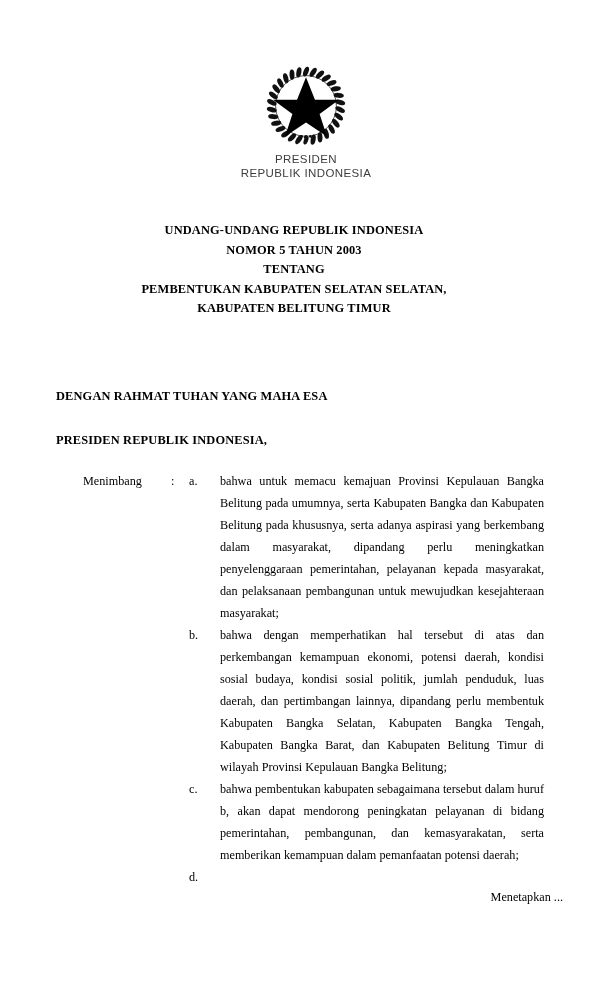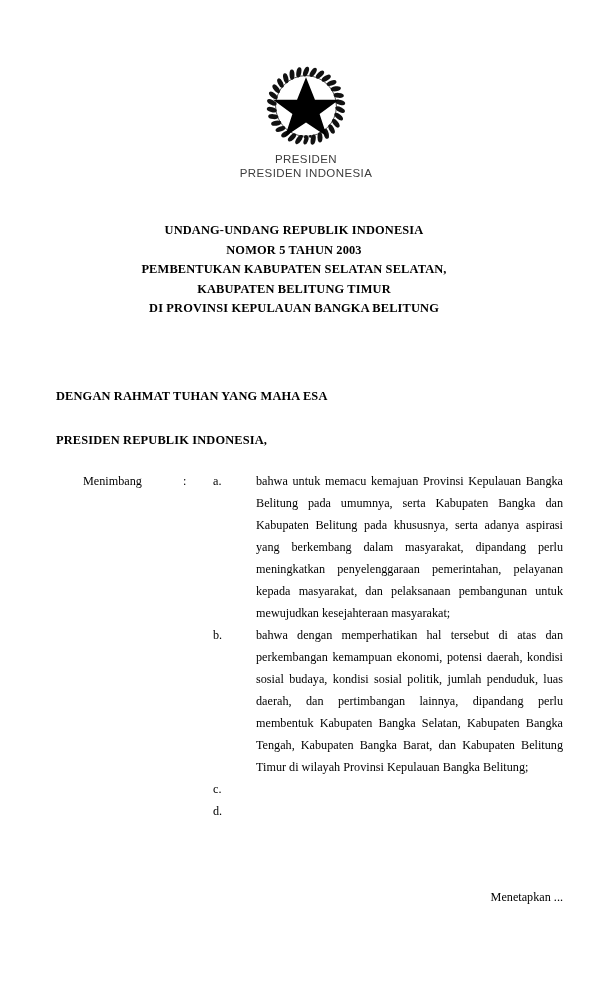--- a/index.html
+++ b/index.html
@@ -78,21 +78,20 @@
     top: 470px;
     left: 0;
     width: 612px;
     font-size: 12.2px;
     line-height: 22px;
   }
   .cons-row {
     display: flex;
     align-items: flex-start;
     width: 612px;
-    gap: 12px;
   }
   .cons-label {
     width: 88px;
     margin-left: 83px;
     flex: 0 0 88px;
     white-space: nowrap;
   }
   .cons-colon {
     width: 18px;
     flex: 0 0 18px;
@@ -233,30 +232,30 @@
           <circle cx="50" cy="89" r="2.6" fill="#111111"></circle>
           <circle cx="44.5" cy="88" r="1.7" fill="#111111"></circle>
           <circle cx="55.5" cy="88" r="1.7" fill="#111111"></circle>
 
           <polygon fill="#000000" points="50,14 61.2,42.2 91.2,42.2 67.0,59.9 76.2,88.2 50,70.6 23.8,88.2 33.0,59.9 8.8,42.2 38.8,42.2"></polygon>
         </g>
       </svg>
     </span>
     <div class="emblem-caption">
       <div>PRESIDEN</div>
-      <div>PRESIDEN INDONESIA</div>
+      <div>REPUBLIK INDONESIA</div>
     </div>
   </div>
 
   <div class="title-block">
     <div class="tline">UNDANG-UNDANG REPUBLIK INDONESIA</div>
     <div class="tline">NOMOR  5  TAHUN 2003</div>
+    <div class="tline">TENTANG</div>
     <div class="tline">PEMBENTUKAN KABUPATEN SELATAN SELATAN,</div>
     <div class="tline">KABUPATEN BELITUNG TIMUR</div>
-    <div class="tline">DI PROVINSI KEPULAUAN BANGKA BELITUNG</div>
   </div>
 
   <div class="preamble-block">
     <div>DENGAN RAHMAT TUHAN YANG MAHA ESA</div>
     <div class="gap"></div>
     <div>PRESIDEN REPUBLIK INDONESIA,</div>
   </div>
 
   <div class="considerations">
 
@@ -271,20 +270,21 @@
       <div class="cons-label"></div>
       <div class="cons-colon"></div>
       <div class="cons-letter">b.</div>
       <div class="cons-text">bahwa dengan memperhatikan hal tersebut di atas dan perkembangan kemampuan ekonomi, potensi daerah, kondisi sosial budaya, kondisi sosial politik, jumlah penduduk, luas daerah, dan pertimbangan lainnya, dipandang perlu membentuk Kabupaten Bangka Selatan, Kabupaten Bangka Tengah, Kabupaten Bangka Barat, dan Kabupaten Belitung Timur di wilayah Provinsi Kepulauan Bangka Belitung;</div>
     </div>
 
     <div class="cons-row">
       <div class="cons-label"></div>
       <div class="cons-colon"></div>
       <div class="cons-letter">c.</div>
+      <div class="cons-text">bahwa pembentukan kabupaten sebagaimana tersebut dalam huruf b, akan dapat mendorong peningkatan pelayanan di bidang pemerintahan, pembangunan, dan kemasyarakatan, serta memberikan kemampuan dalam pemanfaatan potensi daerah;</div>
     </div>
 
     <div class="cons-row">
       <div class="cons-label"></div>
       <div class="cons-colon"></div>
       <div class="cons-letter">d.</div>
     </div>
 
   </div>
 

